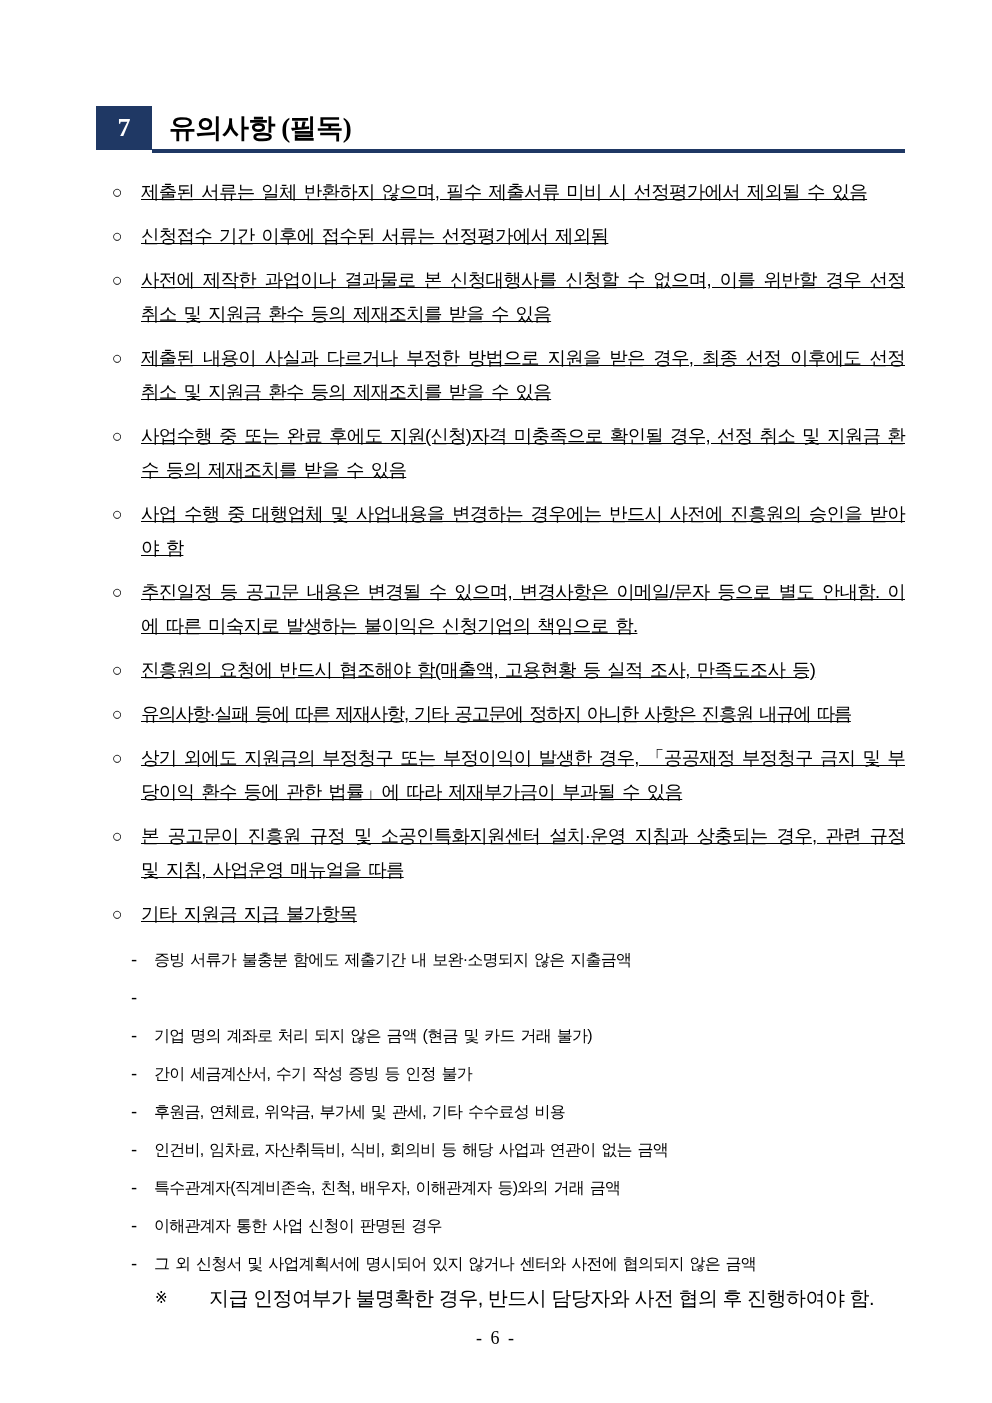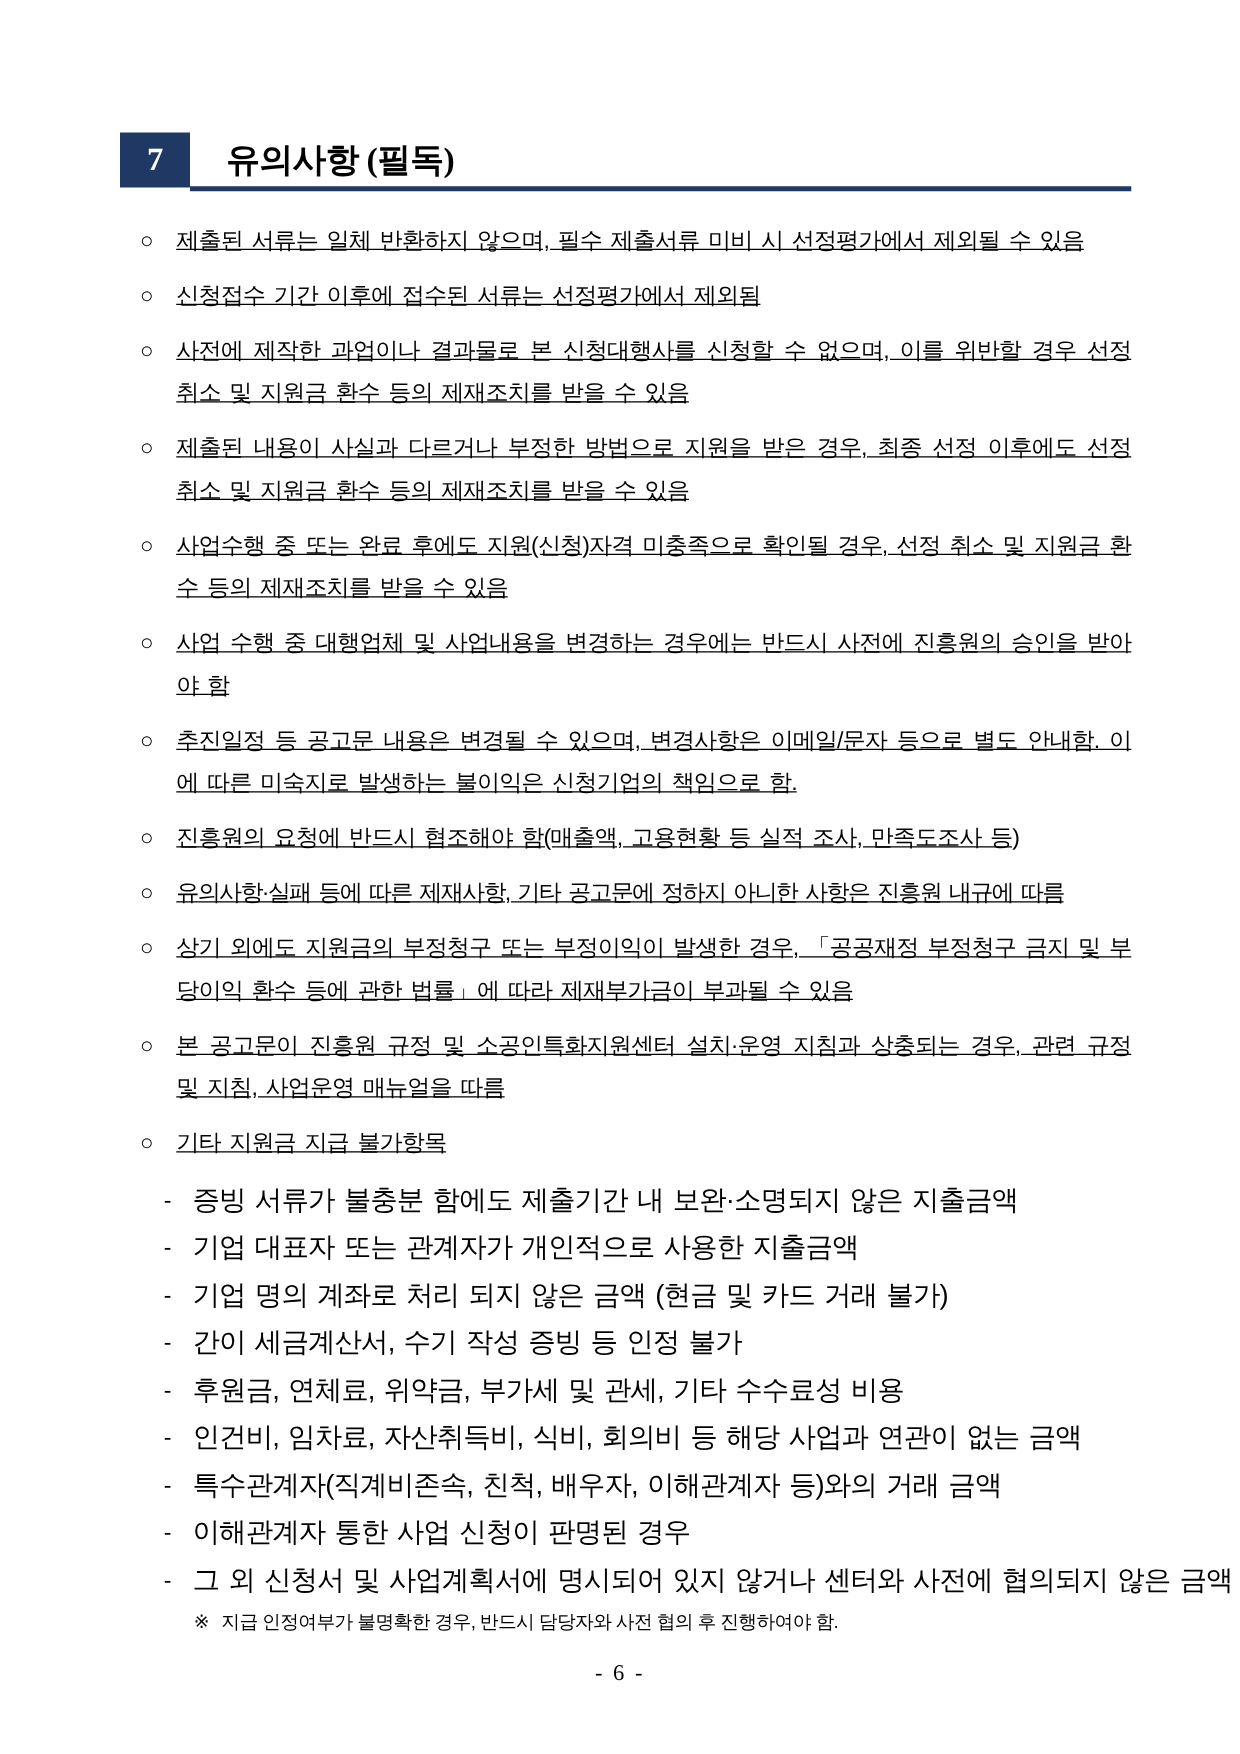--- a/index.html
+++ b/index.html
@@ -35,21 +35,21 @@
     display: flex;
     align-items: center;
     justify-content: center;
   }
   .section-title-wrap {
     flex: 1;
     height: 47px;
     border-bottom: 4px solid var(--accent, #1f3864);
     display: flex;
     align-items: center;
-    padding-left: 29px;
+    padding-left: 17px;
   }
   .section-title {
     font-family: "Liberation Serif", "DejaVu Serif", serif;
     font-size: 27px;
     font-weight: bold;
     letter-spacing: -0.5px;
   }
   
   .notice-list { padding-top: 14px; }
   .notice {
@@ -73,43 +73,44 @@
   .tight .ntext { letter-spacing: -1.4px; }
   
   .sub-list { margin: 2px 0 0 19px; }
   .sub-item { display: flex; }
   .sub-item .marker {
     flex: 0 0 23px;
     font-size: 18.5px;
     line-height: 38px;
   }
   .stext {
-    font-size: 22px;
+    font-size: 16px;
     line-height: 38px;
     letter-spacing: -0.75px;
     word-spacing: 2px;
     white-space: nowrap;
     text-align: center;
   }
   
   .footnote {
     display: flex;
     margin-left: 24px;
     margin-top: 3px;
   }
   .footnote .note-marker {
     flex: 0 0 22px;
     font-size: 15px;
     line-height: 24px;
   }
   .fntext {
-    font-size: 15px;
+    font-size: 20px;
     line-height: 24px;
     letter-spacing: -0.5px;
     white-space: nowrap;
+    margin-left: 32px;
   }
   
   .page-footer {
     position: absolute;
     top: 1328px;
     left: 0;
     right: 0;
     text-align: center;
     font-family: "Liberation Serif", "DejaVu Serif", serif;
     font-size: 18px;
@@ -190,21 +191,20 @@
       <div class="ntext">기타 지원금 지급 불가항목</div>
     </div>
 
     <div class="sub-list">
       <div class="sub-item">
         <span class="marker">-</span>
         <div class="stext">증빙 서류가 불충분 함에도 제출기간 내 보완·소명되지 않은 지출금액</div>
       </div>
       <div class="sub-item">
         <span class="marker">-</span>
-        <div class="stext">기업 대표자 또는 관계자가 개인적으로 사용한 지출금액</div>
       </div>
       <div class="sub-item">
         <span class="marker">-</span>
         <div class="stext">기업 명의 계좌로 처리 되지 않은 금액 (현금 및 카드 거래 불가)</div>
       </div>
       <div class="sub-item">
         <span class="marker">-</span>
         <div class="stext">간이 세금계산서, 수기 작성 증빙 등 인정 불가</div>
       </div>
       <div class="sub-item">

